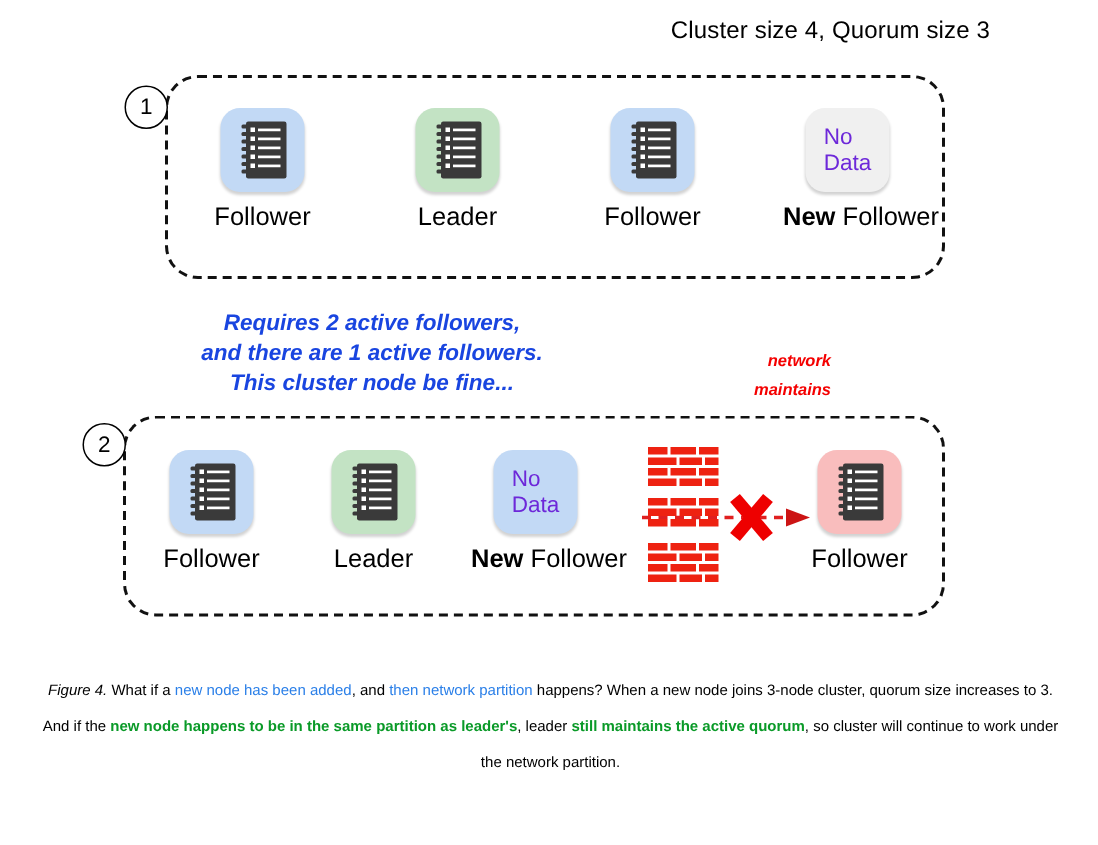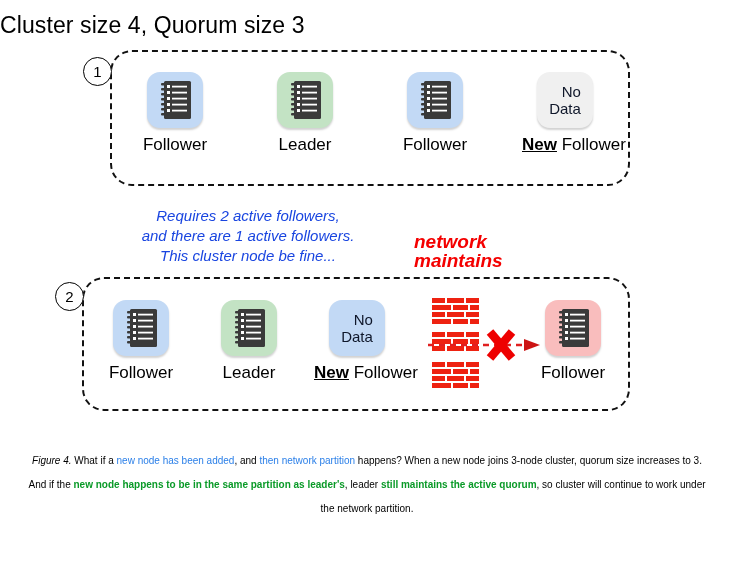--- a/index.html
+++ b/index.html
@@ -5,22 +5,22 @@
   html,body{margin:0;padding:0;background:#ffffff;}
   body{
     width:732px;height:563px;position:relative;overflow:hidden;
     font-family:"Liberation Sans","DejaVu Sans",sans-serif;
     color:#000;
   }
   .abs{position:absolute;}
 
   
   #title{
-    left:0;top:12px;width:660px;text-align:left;
-    font-size:23px;letter-spacing:.1px;
+    left:0;top:12px;width:660px;text-align:right;
+    font-size:16px;letter-spacing:.1px;
   }
 
   
   .step-circle{
     width:29px;height:29px;border:1.6px solid #000;border-radius:50%;
     display:flex;align-items:center;justify-content:center;
     font-size:15px;line-height:1;box-sizing:border-box;background:#fff;
     z-index:3;
   }
   #step-1{left:83px;top:57px;}
@@ -43,46 +43,46 @@
     box-shadow:0 2px 2px rgba(0,0,0,.18);
   }
   .node-box.blue {background:#c2d9f5;}
   .node-box.green{background:#c3e3c4;}
   .node-box.gray {background:#f0f0f0;}
   .node-box.pink {background:#f9bdbd;}
 
   .node-label{
     margin-top:7px;font-size:17px;white-space:nowrap;color:#000;
   }
-  .node-label b{font-weight:bold;text-decoration:underline;}
+  .node-label b{font-weight:bold;}
 
   .nodata-text{
-    font-size:15px;line-height:17px;text-align:right;color:#0f172a;
+    font-size:15px;line-height:17px;text-align:left;color:#6d28d9;
   }
 
   
   .notebook{display:block;}
 
   
   #row-1{left:110px;top:72px;width:520px;display:flex;justify-content:space-around;align-items:flex-start;}
   #row-2{left:84px;top:300px;width:546px;display:flex;align-items:flex-start;}
   #row-2 .node{margin-right:0;}
 
   
   #note-blue{
     left:98px;top:206px;width:300px;text-align:center;
-    color:#1945e0;font-style:italic;font-weight:normal;
+    color:#1945e0;font-style:italic;font-weight:bold;
     font-size:15px;line-height:20px;
   }
 
   
   #label-partition{
-    left:414px;top:232px;width:140px;text-align:left;
+    left:414px;top:232px;width:140px;text-align:right;
     color:#f40000;font-style:italic;font-weight:bold;
-    font-size:19px;line-height:19px;
+    font-size:11px;line-height:19px;
   }
 
   
   #partition-graphic{left:428px;top:296px;width:118px;height:98px;}
 
   
   #caption{
     left:26px;top:449px;width:682px;text-align:center;
     font-size:10px;line-height:24px;color:#000;
   }

